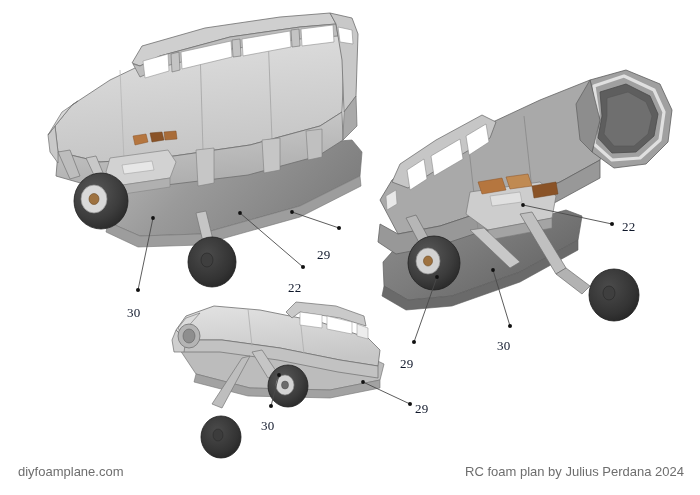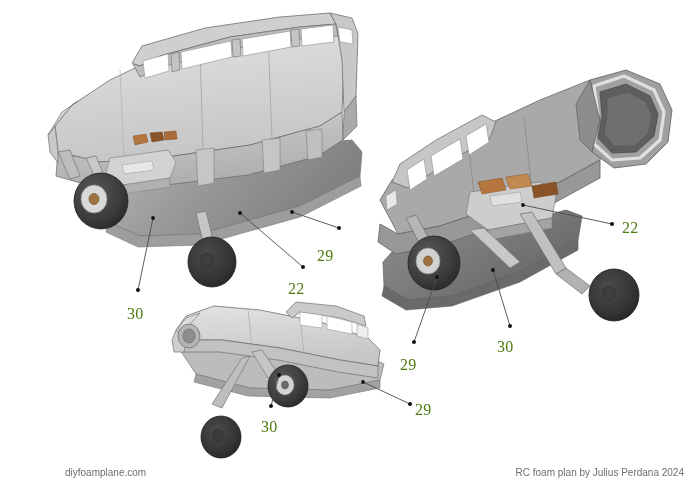--- a/index.html
+++ b/index.html
@@ -22,34 +22,33 @@
     position: absolute;
     left: 0;
     top: 0;
     width: 700px;
     height: 495px;
     display: block;
   }
   .callout {
     position: absolute;
     font-family: "Liberation Serif", serif;
-    font-size: 16px;
-    color: #4d7c0f;
+    font-size: 13px;
+    color: #0f172a;
     letter-spacing: 0.3px;
     white-space: nowrap;
     line-height: 1;
   }
   .watermark {
     position: absolute;
     font-family: "Liberation Sans", sans-serif;
-    font-size: 10px;
+    font-size: 13px;
     color: #6e6e6e;
     white-space: nowrap;
     line-height: 1;
-    margin-left: 47px;
   }
   #watermark-left  { left: 18px;  bottom: 17px; }
   #watermark-right { right: 16px; bottom: 17px; }
 </style>
 </head>
 <body style="background: rgb(255, 255, 255);">
 
 <div id="page">
 
   <svg id="diagram-svg" viewBox="0 0 700 495">

